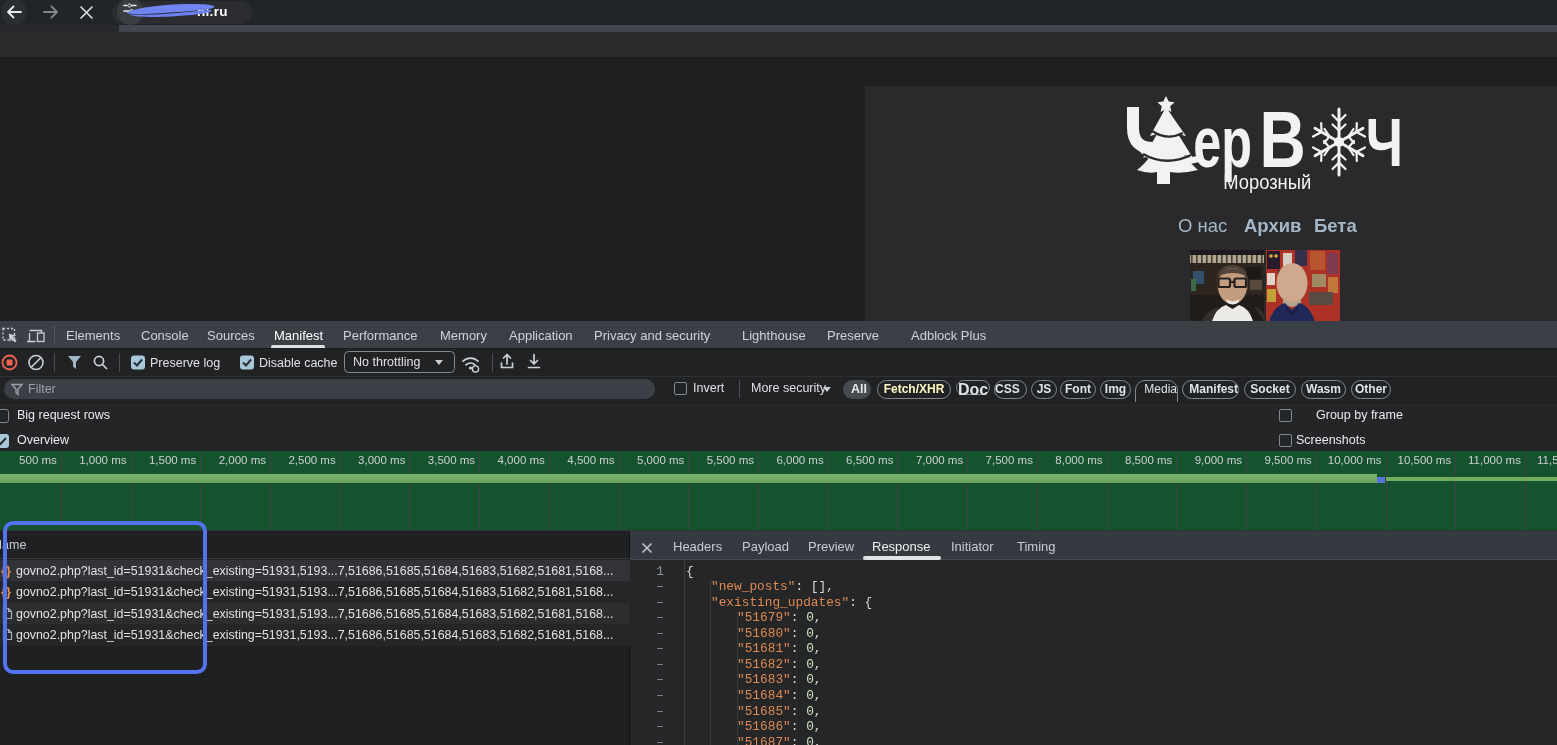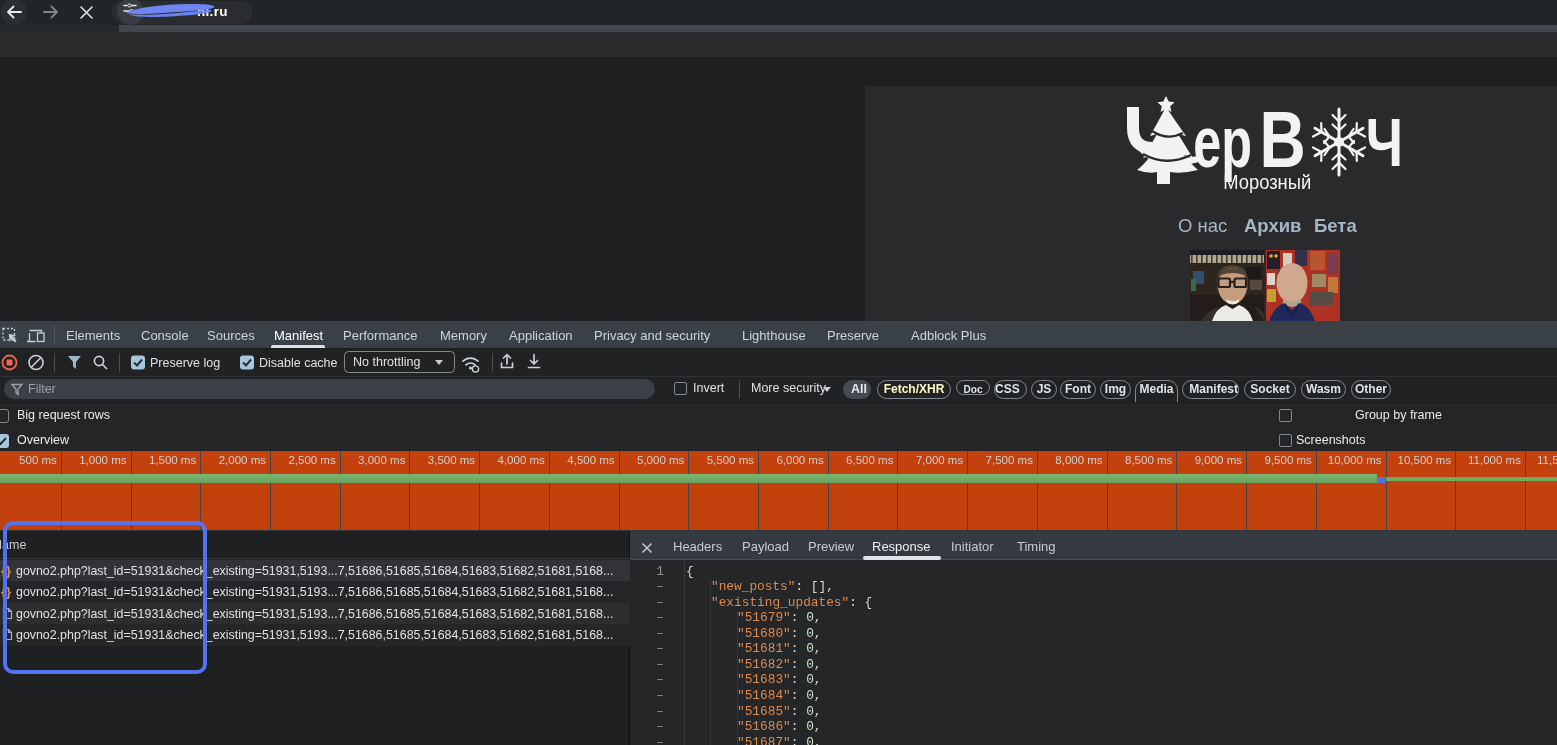--- a/index.html
+++ b/index.html
@@ -228,47 +228,47 @@
 <div class="row" style="left:693px;top:381px;font-size:12.5px;color:#dfe1e4">Invert</div>
 <div class="a" style="left:739px;top:380px;width:1px;height:18px;background:#4a4e52"></div>
 <div class="row" style="left:751px;top:381px;font-size:12.5px;color:#dfe1e4">More security</div>
 <svg class="a" style="left:821px;top:384px" width="12" height="10" viewBox="0 0 12 10">
     <path d="M2 3 l8 0 l-4 5 Z" fill="#c9cdd1"></path>
   </svg>
 <div class="a" style="left:843px;top:380px;width:28px;height:19px;border-radius:10px;background:#454b50"></div>
 <div class="row" style="left:851px;top:382px;font-size:12.5px;font-weight:bold;color:#e8eaed">All</div>
 <div id="pills">
     <div class="a" style="left:877px;top:380px;width:74px;height:19px;border-radius:10px;border:1px solid #83888d;color:#fef9c3;font-size:12px;font-weight:bold;text-align:center;line-height:17px">Fetch/XHR</div>
-    <div class="a" style="left:956px;top:380px;width:34px;height:15px;border-radius:10px;border:1px solid #83888d;color:#dfe3e6;font-size:10px;font-weight:bold;text-align:center;line-height:17px">Doc</div>
+    <div class="a" style="left:956px;top:380px;width:34px;height:15px;border-radius:10px;border:1px solid #83888d;color:#dfe3e6;font-size:16px;font-weight:bold;text-align:center;line-height:17px">Doc</div>
     <div class="a" style="left:994px;top:380px;width:33px;height:19px;border-radius:10px;border:1px solid #83888d;color:#dfe3e6;font-size:12px;font-weight:bold;line-height:17px">CSS</div>
     <div class="a" style="left:1031px;top:380px;width:26px;height:19px;border-radius:10px;border:1px solid #83888d;color:#dfe3e6;font-size:12px;font-weight:bold;text-align:center;line-height:17px">JS</div>
     <div class="a" style="left:1060px;top:380px;width:36px;height:19px;border-radius:10px;border:1px solid #83888d;color:#dfe3e6;font-size:12px;font-weight:bold;text-align:center;line-height:17px">Font</div>
     <div class="a" style="left:1100px;top:380px;width:31px;height:19px;border-radius:10px;border:1px solid #83888d;color:#dfe3e6;font-size:12px;font-weight:bold;text-align:center;line-height:17px">Img</div>
-    <div class="a" style="left:1135px;top:380px;width:43px;height:35px;border-radius:10px;border:1px solid #83888d;color:#dfe3e6;font-size:12px;font-weight:bold;text-align:center;line-height:17px">Media</div>
+    <div class="a" style="left:1135px;top:380px;width:43px;height:35px;border-radius:10px;border:1px solid #83888d;color:#dfe3e6;font-size:12px;font-weight:normal;text-align:right;line-height:17px">Media</div>
     <div class="a" style="left:1182px;top:380px;width:57px;height:19px;border-radius:10px;border:1px solid #83888d;color:#dfe3e6;font-size:12px;font-weight:bold;text-align:right;line-height:17px">Manifest</div>
     <div class="a" style="left:1244px;top:380px;width:52px;height:19px;border-radius:10px;border:1px solid #83888d;color:#dfe3e6;font-size:12px;font-weight:bold;text-align:center;line-height:17px">Socket</div>
     <div class="a" style="left:1301px;top:380px;width:45px;height:19px;border-radius:10px;border:1px solid #83888d;color:#dfe3e6;font-size:12px;font-weight:bold;text-align:center;line-height:17px">Wasm</div>
     <div class="a" style="left:1351px;top:380px;width:40px;height:19px;border-radius:10px;border:1px solid #83888d;color:#dfe3e6;font-size:12px;font-weight:bold;text-align:center;line-height:17px">Other</div>
   </div>
 
 <div class="a" style="left:0;top:402px;width:1557px;height:49px;background:#232527;border-top:1px solid #1a1c1e"></div>
 
 <div class="a" style="left:-5px;top:409px;width:14px;height:14px;border-radius:3px;border:1px solid #83888d;background:#232527"></div>
 <div class="row" style="left:17px;top:408px;font-size:12.5px;color:#e8eaed">Big request rows</div>
 <div class="a" style="left:1279px;top:409px;width:13px;height:13px;border-radius:2px;border:1px solid #83888d"></div>
-<div class="row" style="left:1355px;top:408px;font-size:12.5px;color:#e8eaed">Group by frame</div>
+<div class="row" style="left:1316px;top:408px;font-size:12.5px;color:#e8eaed">Group by frame</div>
 <div class="a" style="left:-5px;top:434px;width:14px;height:14px;border-radius:3px;background:#a9c7da"></div>
 <svg class="a" style="left:-5px;top:434px" width="14" height="14" viewBox="0 0 14 14">
     <path d="M2.5 7 l3 3 l5.5 -6" stroke="#243037" stroke-width="2" fill="none"></path>
   </svg>
 <div class="row" style="left:17px;top:433px;font-size:12.5px;color:#e8eaed">Overview</div>
 <div class="a" style="left:1279px;top:434px;width:13px;height:13px;border-radius:2px;border:1px solid #83888d"></div>
 <div class="row" style="left:1296px;top:433px;font-size:12.5px;color:#e8eaed">Screenshots</div>
 
-<div class="a" id="overview" style="left:0;top:451px;width:1557px;height:80px;background:#c2410c;border-bottom:1px solid #333639;overflow:hidden">
+<div class="a" id="overview" style="left:0;top:451px;width:1557px;height:80px;background:#14532d;border-bottom:1px solid #333639;overflow:hidden">
     <div style="position:absolute;left:60.8px;top:0;width:1px;height:80px;background:#3f4347"></div>
     <div style="position:absolute;right:1500.2px;top:3px;font-size:11.5px;color:#cdd0d3;white-space:nowrap">500&nbsp;ms</div>
     <div style="position:absolute;left:130.5px;top:0;width:1px;height:80px;background:#3f4347"></div>
     <div style="position:absolute;right:1430.5px;top:3px;font-size:11.5px;color:#cdd0d3;white-space:nowrap">1,000&nbsp;ms</div>
     <div style="position:absolute;left:200.2px;top:0;width:1px;height:80px;background:#3f4347"></div>
     <div style="position:absolute;right:1360.8px;top:3px;font-size:11.5px;color:#cdd0d3;white-space:nowrap">1,500&nbsp;ms</div>
     <div style="position:absolute;left:270.0px;top:0;width:1px;height:80px;background:#3f4347"></div>
     <div style="position:absolute;right:1291.0px;top:3px;font-size:11.5px;color:#cdd0d3;white-space:nowrap">2,000&nbsp;ms</div>
     <div style="position:absolute;left:339.7px;top:0;width:1px;height:80px;background:#3f4347"></div>
     <div style="position:absolute;right:1221.3px;top:3px;font-size:11.5px;color:#cdd0d3;white-space:nowrap">2,500&nbsp;ms</div>

